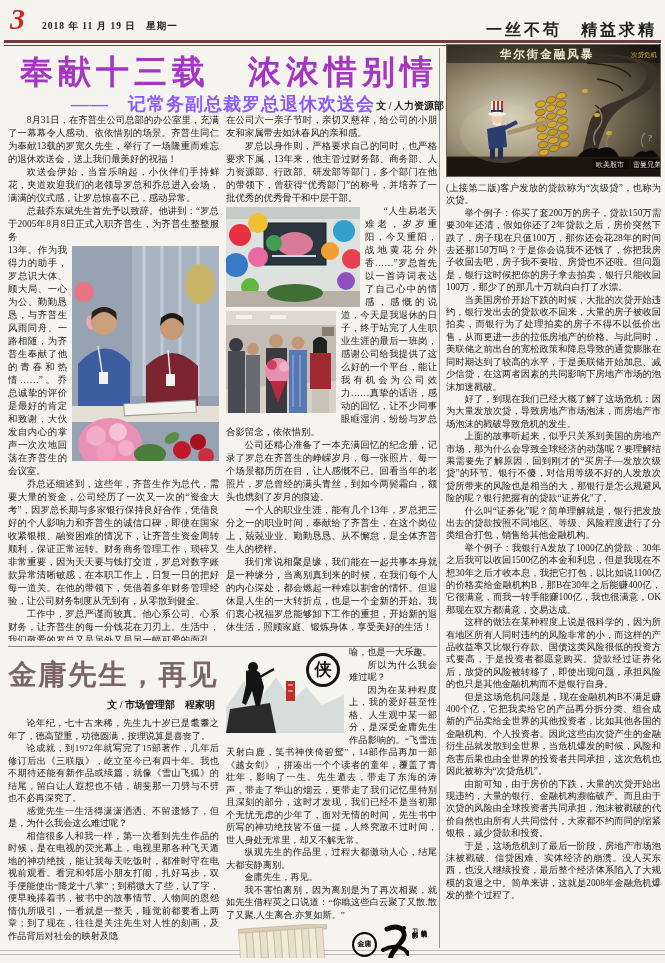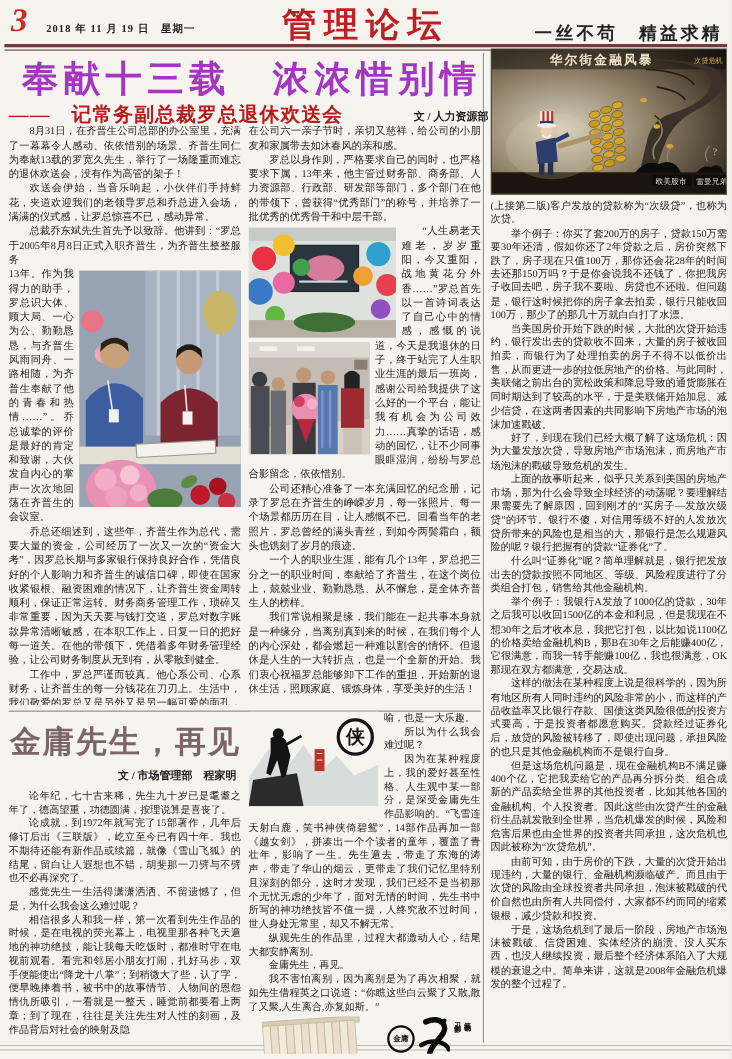--- a/index.html
+++ b/index.html
@@ -15,31 +15,31 @@
   .rule1{position:absolute;left:4px;top:40px;width:657px;height:2.5px;background:#6e3c3c;}
   .rule2{position:absolute;left:4px;top:44.5px;width:657px;height:1px;background:#6e3c3c;}
   .pgbot1{position:absolute;left:0;top:950px;width:665px;height:1px;background:#c3bcb0;}
   .pgbot2{position:absolute;left:0;top:953.5px;width:665px;height:1px;background:#c3bcb0;}
   .vdiv{position:absolute;left:439px;top:48px;width:1px;height:900px;background:#9a958c;}
   .hsep{position:absolute;left:8px;top:646px;width:429px;height:1px;background:#8d877c;}
   
   .a1title{position:absolute;left:8px;width:430px;top:50px;text-align:right;
            font-family:"Liberation Sans",sans-serif;font-weight:900;font-size:33px;
            color:#a436c2;letter-spacing:5px;white-space:nowrap;}
-  .a1sub{position:absolute;left:8px;width:430px;top:92px;
-         font-weight:bold;font-size:18px;letter-spacing:1px;color:#b91c1c;}
+  .a1sub{position:absolute;left:8px;width:430px;top:92px;text-align:center;
+         font-weight:bold;font-size:18px;letter-spacing:1px;color:#8b5cf6;}
   .a1by{position:absolute;left:240px;width:196px;top:99px;text-align:right;
         font-size:10px;font-weight:bold;padding-left:48px;}
   .col{position:absolute;overflow:hidden;text-align:justify;}
   .col p{margin:0;text-indent:2em;}
   .col p.noind{text-indent:0;}
   .a1c1{left:8px;top:114px;width:211px;height:527px;font-size:9.4px;line-height:13px;}
   .a1c2{left:226px;top:114px;width:211px;height:524px;font-size:9.4px;line-height:13px;}
   
-  .a2title{position:absolute;left:8px;width:211px;top:656px;text-align:right;
+  .a2title{position:absolute;left:8px;width:211px;top:656px;text-align:center;
            font-family:"Liberation Sans",sans-serif;font-weight:bold;font-size:28px;
            color:#7b6565;letter-spacing:2px;white-space:nowrap;}
   .a2by{position:absolute;left:8px;width:207px;top:698px;text-align:right;font-size:10px;font-weight:bold;}
   .a2c1{left:8px;top:717px;width:211px;height:240px;font-size:9.2px;line-height:12.5px;}
   .a2c2{left:226px;top:646px;width:211px;height:312px;font-size:9.2px;line-height:12.5px;}
   
   .a3{left:446px;top:44px;width:215px;height:912px;font-size:9.3px;line-height:12.4px;}
   .cartoon{width:213px;height:131px;border:1px solid #6b6257;margin-bottom:5px;background:#1a140d;}
   
   .ph{background:#ccc;}
@@ -58,35 +58,34 @@
          letter-spacing:1px;color:#111;line-height:7px;}
   svg{display:block;}
 </style>
 </head>
 <body>
 
 <div class="page">
 
   <div class="pagenum">3</div>
   <div class="hdate">2018 年 11 月 19 日　星期一</div>
-  <div class="masthead">管理论坛</div>
   <div class="slogan">一丝不苟　精益求精</div>
   <div class="rule1"></div>
   <div class="rule2"></div>
   <div class="vdiv"></div>
   <div class="hsep"></div>
   <div class="pgbot1"></div>
   <div class="pgbot2"></div>
 
   <div class="a1title">奉献十三载　浓浓惜别情</div>
   <div class="a1sub">——　记常务副总裁罗总退休欢送会</div>
   <div class="a1by">文 / 人力资源部　钟娟娟</div>
 
   <div class="col a1c1">
-    <p>8月31日，在齐普生公司总部的办公室里，充满了一幕幕令人感动、依依惜别的场景。齐普生同仁为奉献13载的罗宽久先生，举行了一场隆重而难忘的退休欢送会，没有作为高管的架子！</p>
+    <p>8月31日，在齐普生公司总部的办公室里，充满了一幕幕令人感动、依依惜别的场景。齐普生同仁为奉献13载的罗宽久先生，举行了一场隆重而难忘的退休欢送会，送上我们最美好的祝福！</p>
     <p>欢送会伊始，当音乐响起，小伙伴们手持鲜花，夹道欢迎我们的老领导罗总和乔总进入会场，满满的仪式感，让罗总惊喜不已，感动异常。</p>
     <p>总裁乔东斌先生首先予以致辞。他讲到：“罗总于2005年8月8日正式入职齐普生，为齐普生整整服务</p>
     <div class="ph ph1">
       <svg width="147" height="215" viewBox="0 0 147 215">
         <rect width="147" height="215" fill="#97a3b2"></rect>
         <rect x="60" width="87" height="150" fill="#a9b4c2"></rect>
         <line x1="72" y1="0" x2="72" y2="150" stroke="#c3cdd8" stroke-width="3"></line>
         <line x1="90" y1="0" x2="90" y2="150" stroke="#c3cdd8" stroke-width="3"></line>
         <line x1="108" y1="0" x2="108" y2="150" stroke="#c3cdd8" stroke-width="3"></line>
         <line x1="126" y1="0" x2="126" y2="150" stroke="#c3cdd8" stroke-width="3"></line>

